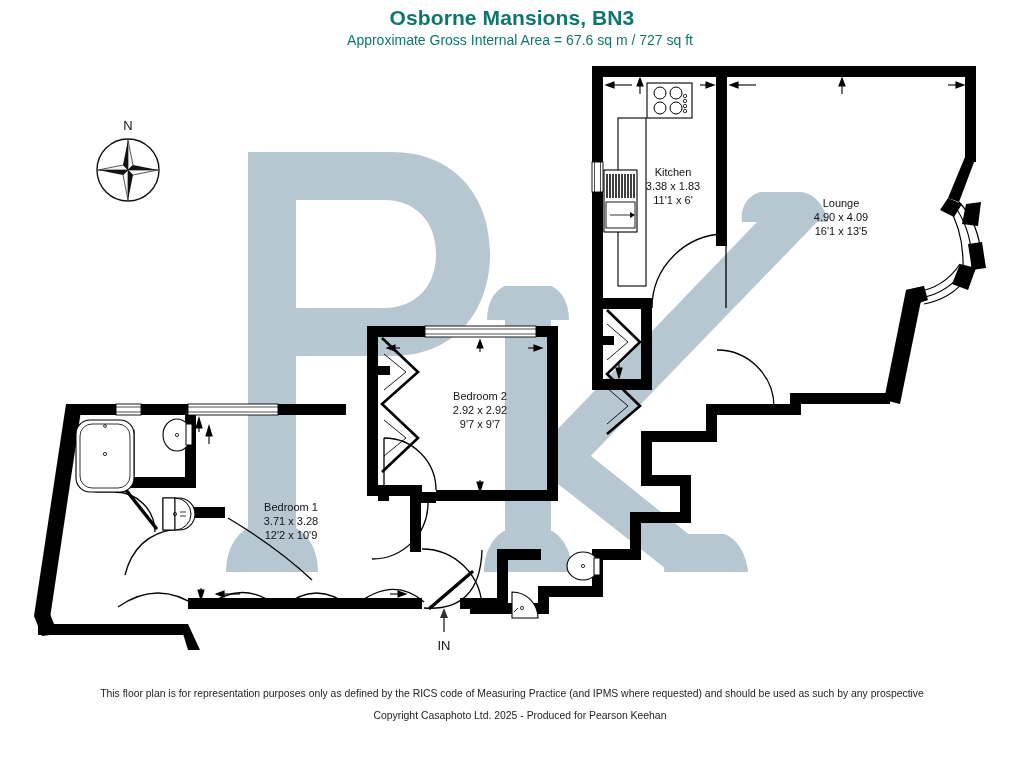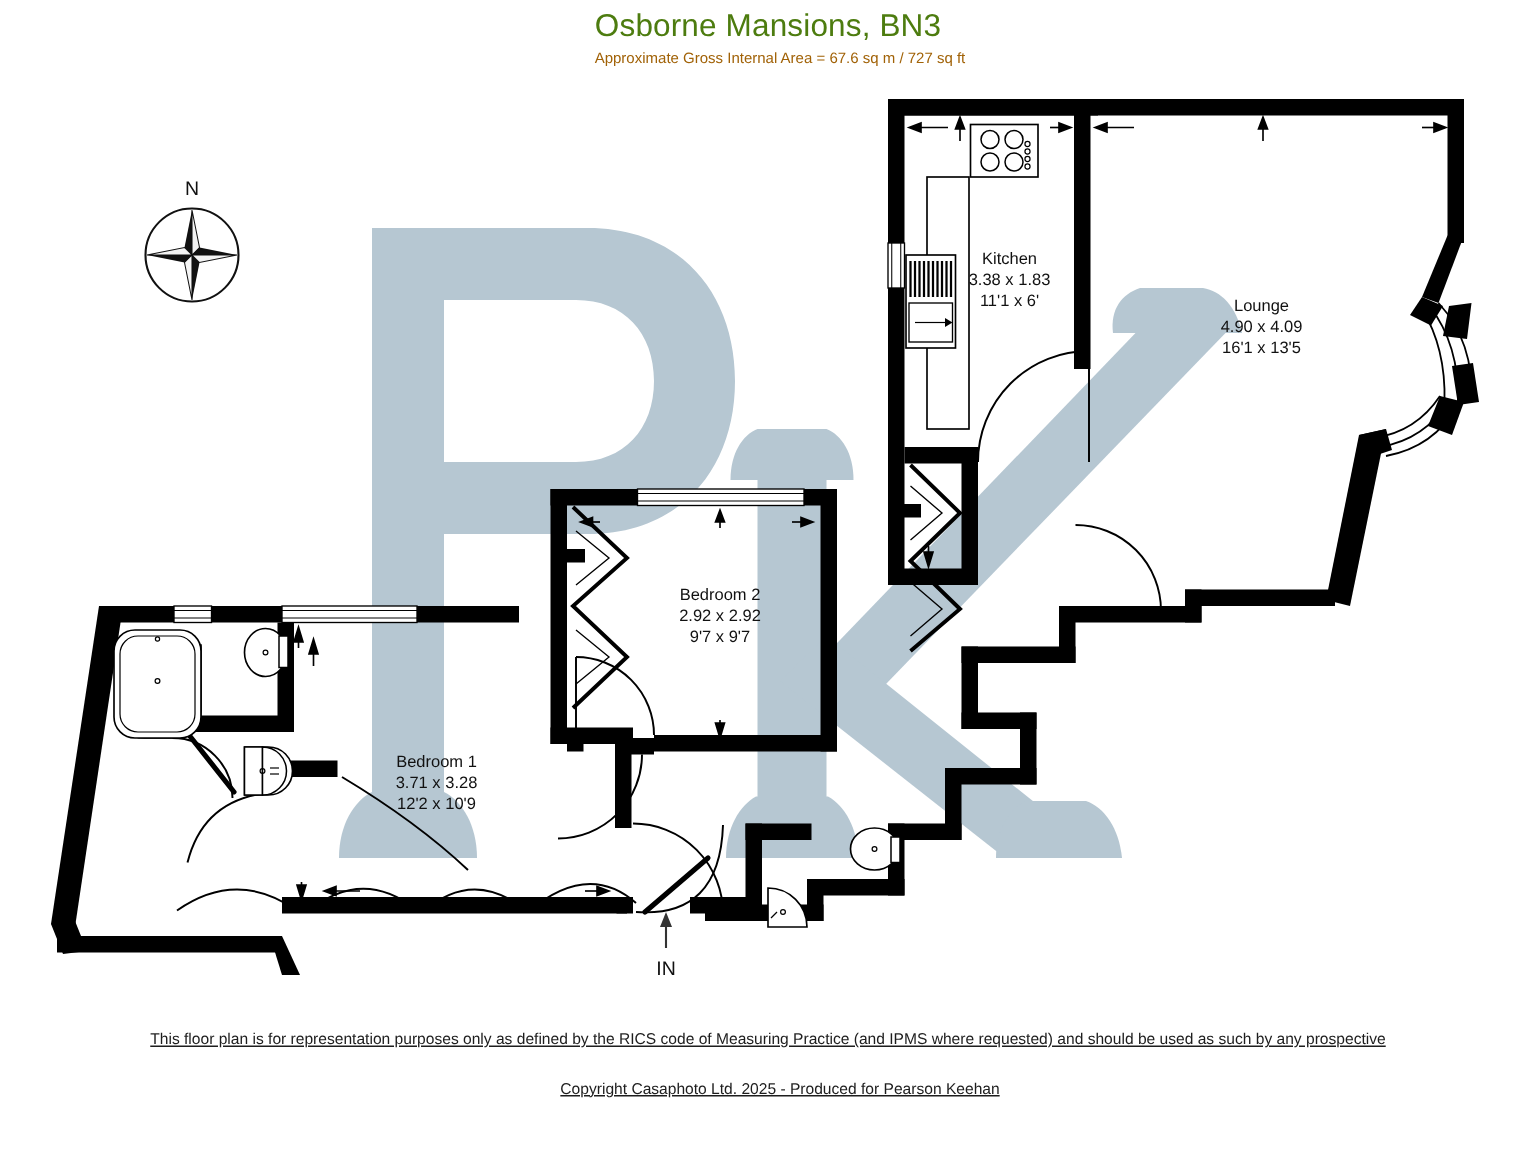--- a/index.html
+++ b/index.html
@@ -25,29 +25,29 @@
   .header {
     position: absolute;
     top: 0;
     left: 0;
     width: 1024px;
     text-align: center;
     padding-top: 5px;
   }
   .plan-title {
     font-size: 21px;
-    font-weight: normal;
+    font-weight: bold;
     letter-spacing: 0.1px;
-    color: #4d7c0f;
+    color: #0f766e;
     margin: 0;
     line-height: 26px;
   }
   .plan-subtitle {
-    font-size: 10px;
-    color: #a16207;
+    font-size: 14px;
+    color: #0f766e;
     margin: 0;
     line-height: 18px;
     padding-left: 16px;
   }
   
   #plan-canvas {
     position: absolute;
     top: 52px;
     left: 0;
     width: 1024px;
@@ -56,28 +56,27 @@
   
   .footer {
     position: absolute;
     left: 0;
     top: 686px;
     width: 1024px;
     text-align: center;
     font-size: 10.4px;
     line-height: 15.5px;
     color: #1d1d1d;
-    text-decoration: underline;
   }
   .footer p {
     margin: 0;
     padding: 0 24px;
   }
   .footer .copyright {
-    margin-top: 17px;
+    margin-top: 6px;
     padding-left: 40px;
   }
   svg text {
     font-family: "Liberation Sans", sans-serif;
     fill: #111111;
   }
   .rm-name { font-size: 11px; }
   .rm-dim  { font-size: 11px; }
   .compass-n { font-size: 13px; }
   .in-label { font-size: 13px; }

